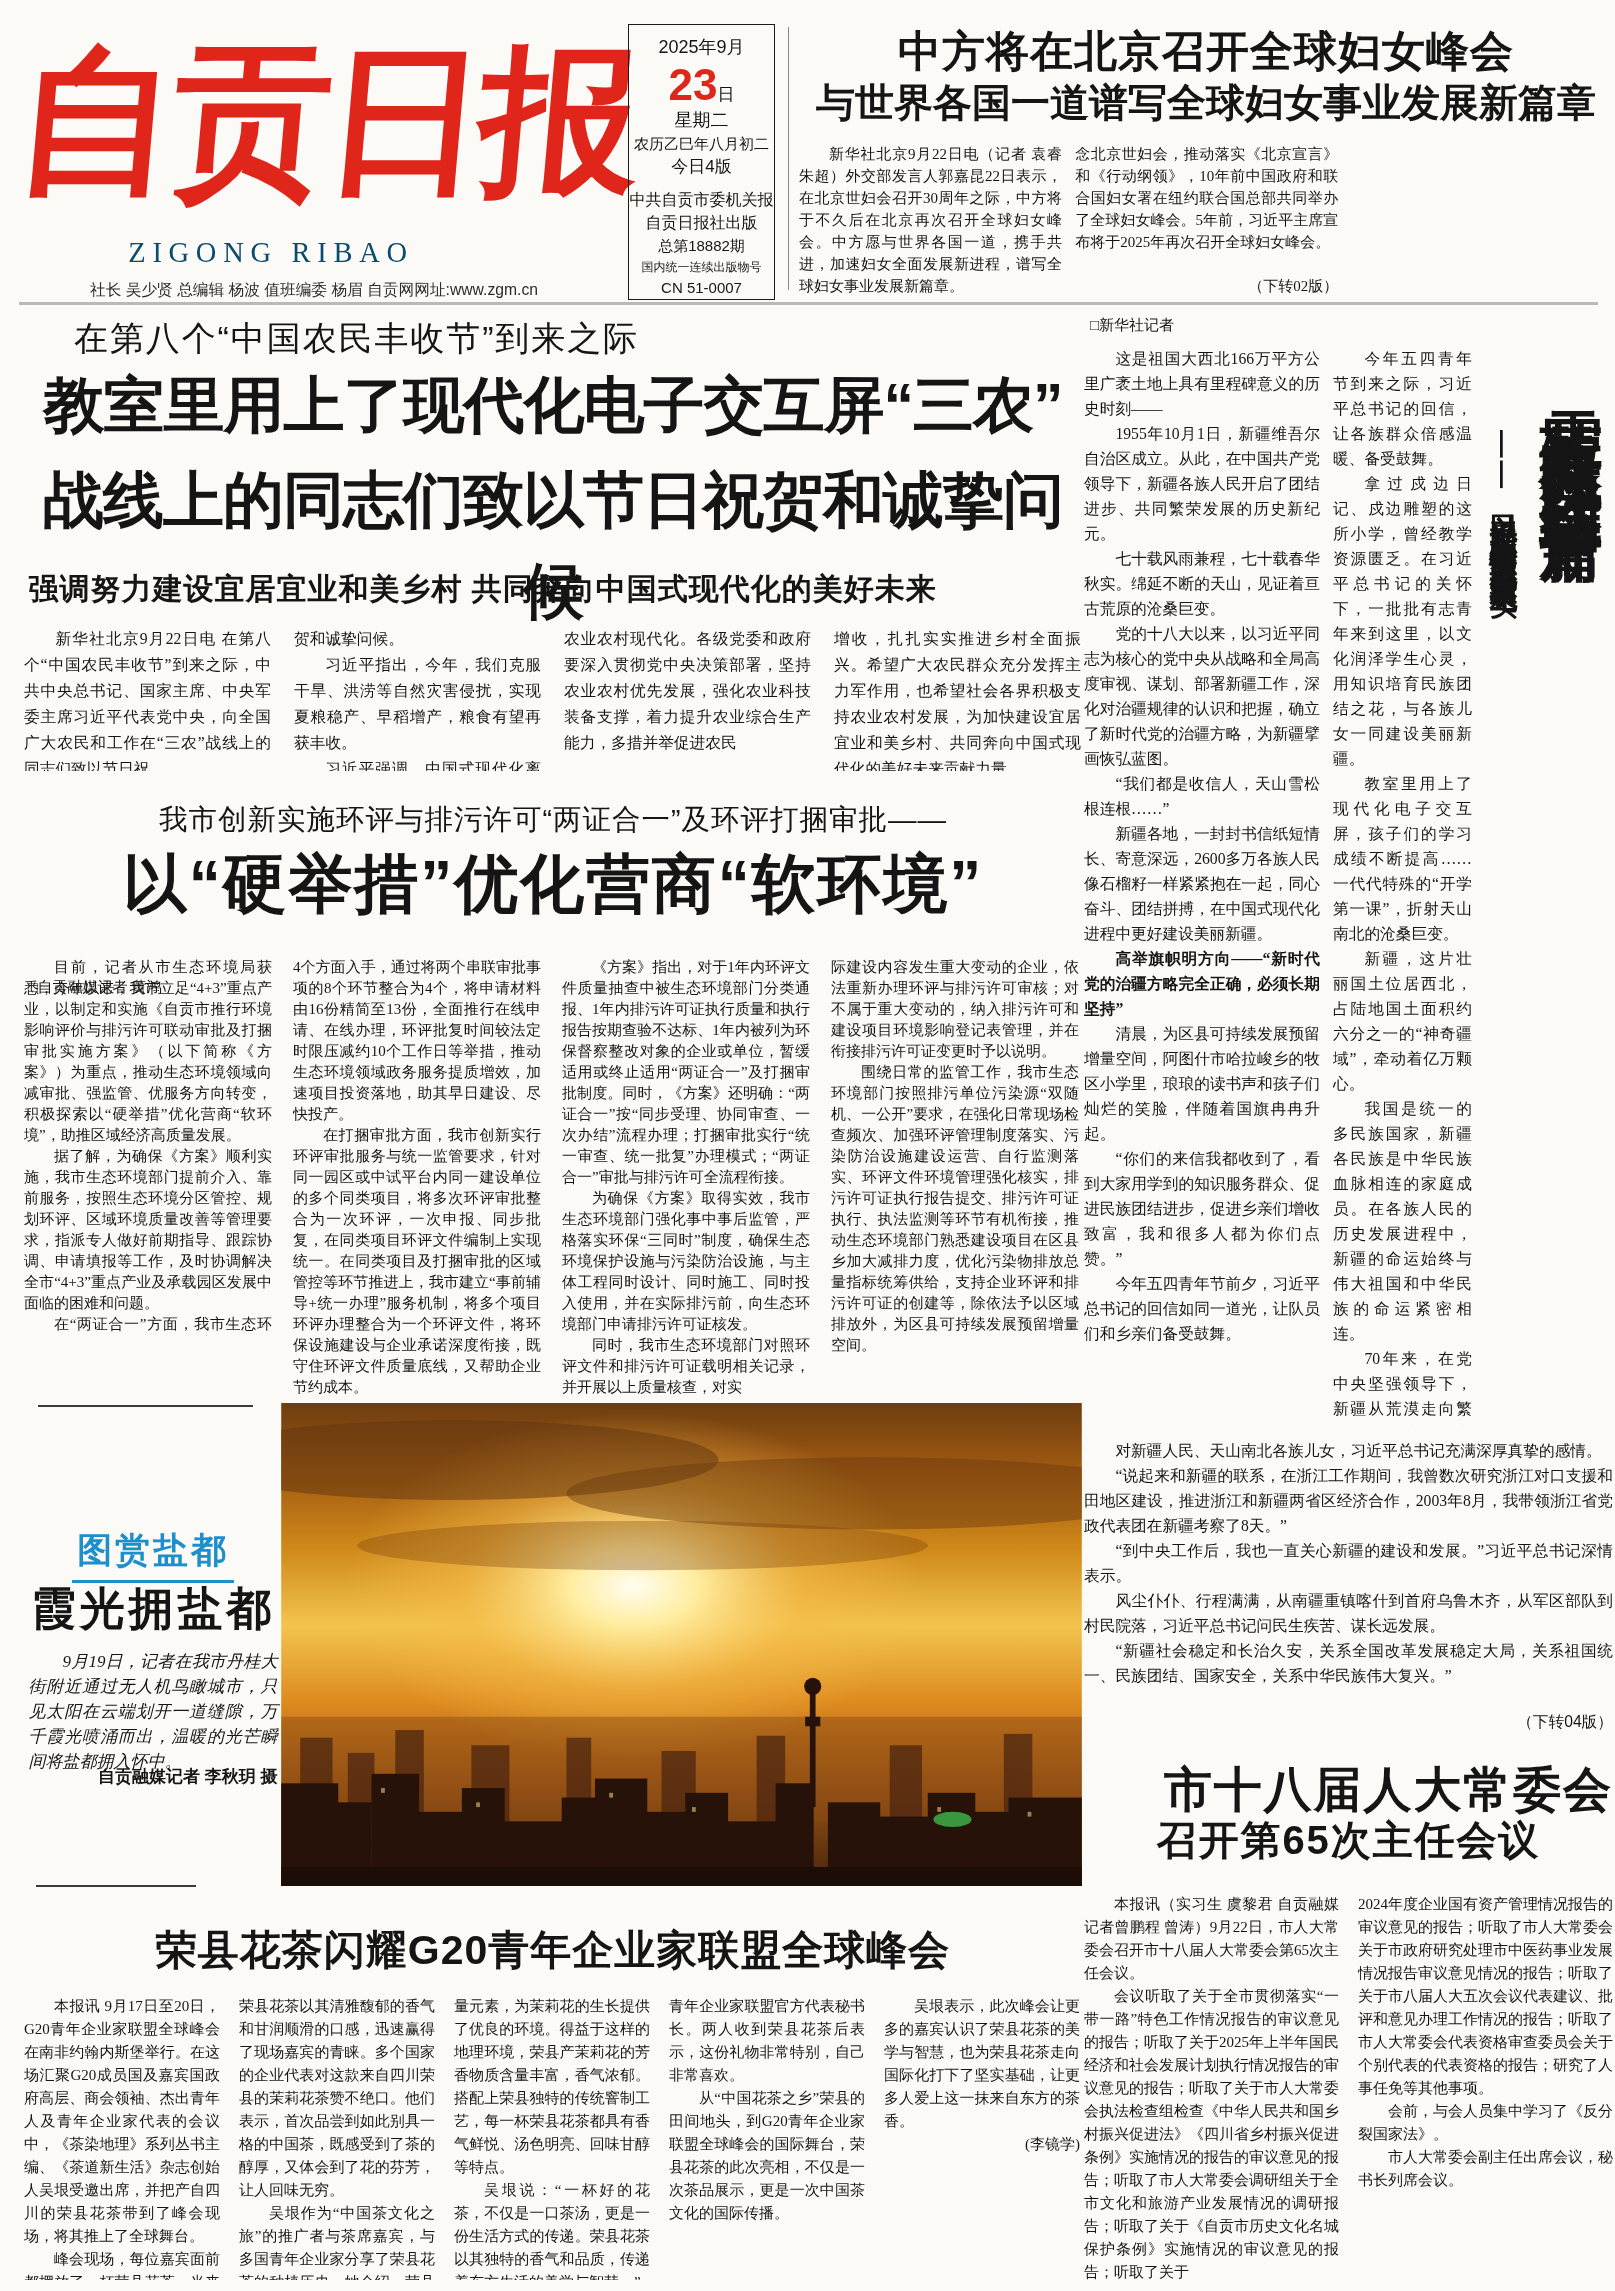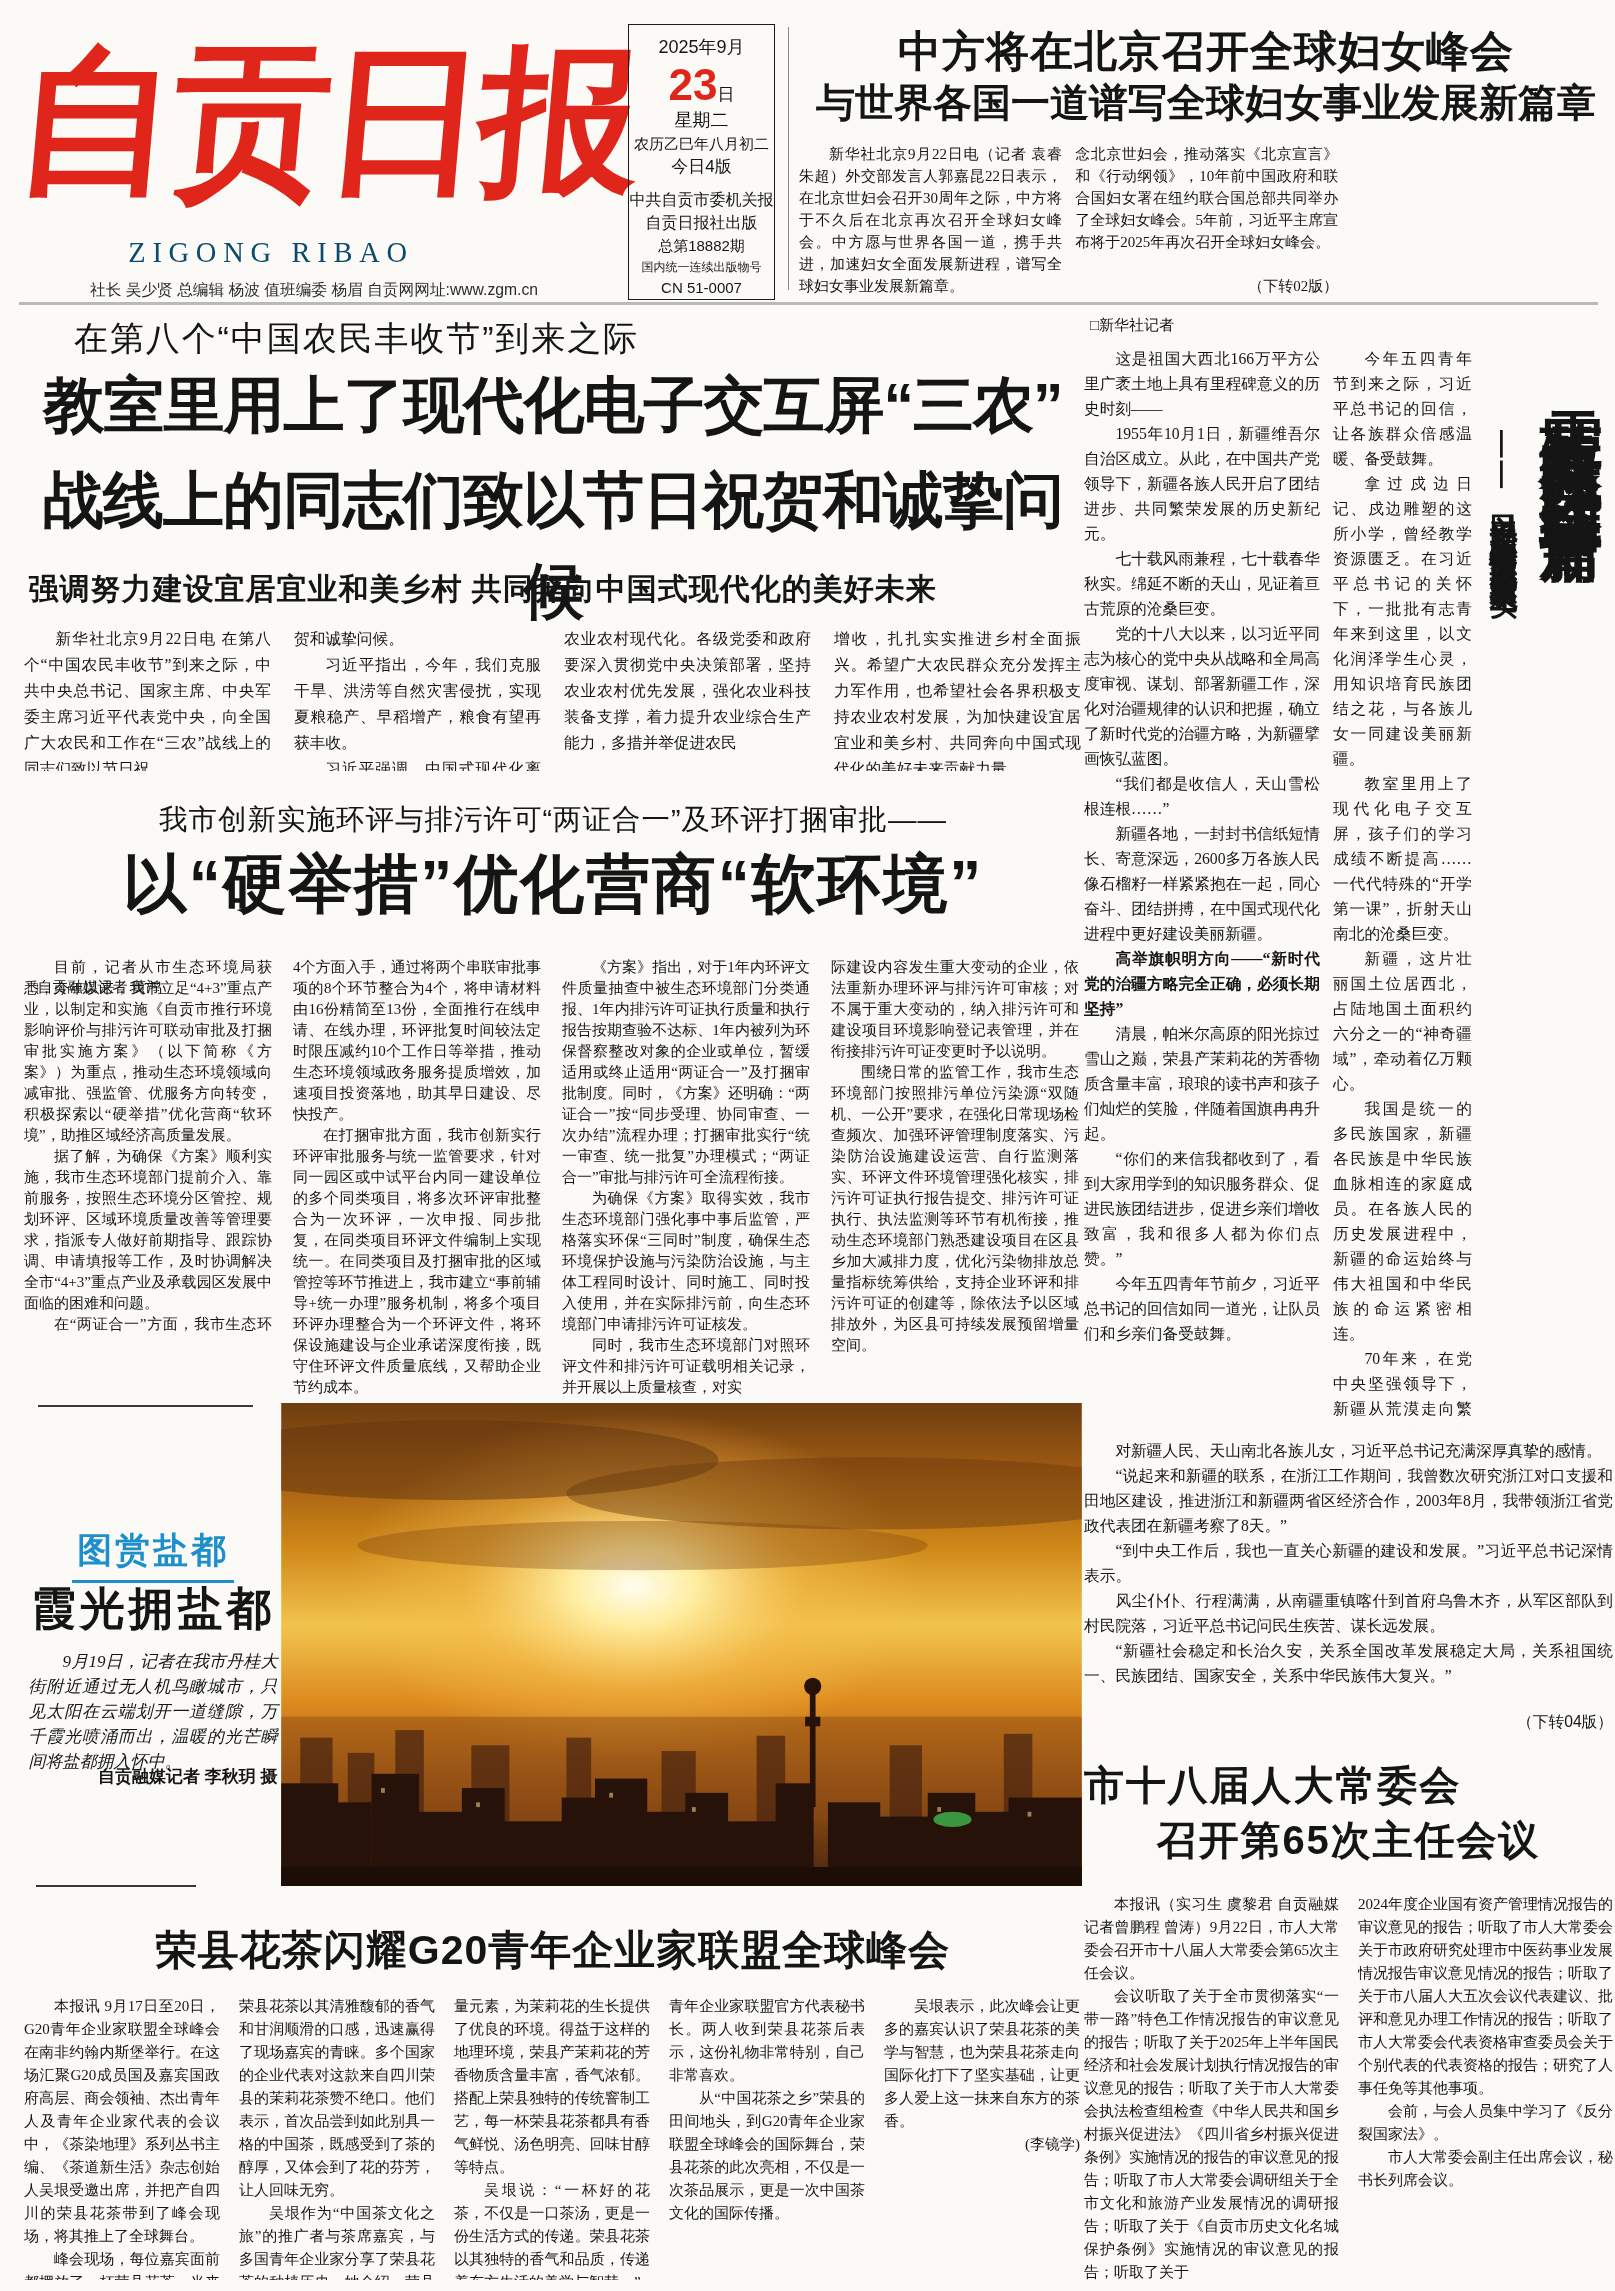--- a/index.html
+++ b/index.html
@@ -84,21 +84,21 @@
   #xj-col2{left:1333px;top:346px;width:139px;height:1080px;font-size:15.7px;line-height:25px;}
   [data-name="xj-col-1"] p:nth-child(7){font-weight:bold;}
   #vert-sub{left:1480px;top:430px;width:42px;height:913px;writing-mode:vertical-rl;
      font-size:27.6px;font-weight:600;letter-spacing:2.9px;}
   #vert-main{left:1524px;top:361px;width:91px;height:1075px;writing-mode:vertical-rl;
      font-size:63px;font-weight:900;letter-spacing:6.7px;}
   #xj-bottom{left:1084px;top:1438px;width:529px;height:274px;font-size:15.7px;line-height:25px;}
   #xj-jump{left:1470px;top:1712px;width:143px;font-size:15.7px;text-align:right;}
 
   
-  #rd-h1{left:1084px;top:1758px;width:529px;font-size:40px;font-weight:900;text-align:left;letter-spacing:1.9px;}
+  #rd-h1{left:1084px;top:1758px;width:529px;font-size:48px;font-weight:900;text-align:right;letter-spacing:1.9px;}
   #rd-h2{left:1084px;top:1813px;width:529px;font-size:40px;font-weight:900;text-align:center;letter-spacing:1.9px;}
   #rd-cols{left:1084px;top:1893px;width:529px;height:394px;display:flex;gap:19px;}
   #rd-cols > div{width:255px;height:394px;overflow:hidden;font-size:15px;line-height:23px;}
   [data-name="renda-col-2"] p:first-child{text-indent:0;}
 
   
   #tea-h{left:24px;top:1923px;width:1058px;font-size:41px;font-weight:900;text-align:center;letter-spacing:1px;}
   #tea-cols{left:24px;top:1995px;width:1058px;height:285px;display:flex;gap:19px;}
   #tea-cols > div{width:196px;height:285px;overflow:hidden;font-size:15px;line-height:23px;}
   [data-name="tea-col-2"] p:first-child,[data-name="tea-col-3"] p:first-child,
@@ -269,21 +269,21 @@
 
 <div class="abs" id="xj-byline" data-name="xinjiang-story-byline">□新华社记者</div>
 <div class="abs serif just clip" id="xj-col1" data-name="xj-col-1">
     <p>这是祖国大西北166万平方公里广袤土地上具有里程碑意义的历史时刻——</p>
     <p>1955年10月1日，新疆维吾尔自治区成立。从此，在中国共产党领导下，新疆各族人民开启了团结进步、共同繁荣发展的历史新纪元。</p>
     <p>七十载风雨兼程，七十载春华秋实。绵延不断的天山，见证着亘古荒原的沧桑巨变。</p>
     <p>党的十八大以来，以习近平同志为核心的党中央从战略和全局高度审视、谋划、部署新疆工作，深化对治疆规律的认识和把握，确立了新时代党的治疆方略，为新疆擘画恢弘蓝图。</p>
     <p>“我们都是收信人，天山雪松根连根……”</p>
     <p>新疆各地，一封封书信纸短情长、寄意深远，2600多万各族人民像石榴籽一样紧紧抱在一起，同心奋斗、团结拼搏，在中国式现代化进程中更好建设美丽新疆。</p>
     <p>高举旗帜明方向——“新时代党的治疆方略完全正确，必须长期坚持”</p>
-    <p>清晨，帕米尔高原的阳光掠过雪山之巅，荣县产茉莉花的芳香物质含量丰富，琅琅的读书声和孩子们灿烂的笑脸，伴随着国旗冉冉升起。</p>
+    <p>清晨，为区县可持续发展预留增量空间，阿图什市哈拉峻乡的牧区小学里，琅琅的读书声和孩子们灿烂的笑脸，伴随着国旗冉冉升起。</p>
     <p>“你们的来信我都收到了，看到大家用学到的知识服务群众、促进民族团结进步，促进乡亲们增收致富，我和很多人都为你们点赞。”</p>
     <p>今年五四青年节前夕，习近平总书记的回信如同一道光，让队员们和乡亲们备受鼓舞。</p>
   </div>
 <div class="abs serif just clip" id="xj-col2" data-name="xj-col-2">
     <p>今年五四青年节到来之际，习近平总书记的回信，让各族群众倍感温暖、备受鼓舞。</p>
     <p>拿过戍边日记、戍边雕塑的这所小学，曾经教学资源匮乏。在习近平总书记的关怀下，一批批有志青年来到这里，以文化润泽学生心灵，用知识培育民族团结之花，与各族儿女一同建设美丽新疆。</p>
     <p>教室里用上了现代化电子交互屏，孩子们的学习成绩不断提高……一代代特殊的“开学第一课”，折射天山南北的沧桑巨变。</p>
     <p>新疆，这片壮丽国土位居西北，占陆地国土面积约六分之一的“神奇疆域”，牵动着亿万颗心。</p>
     <p>我国是统一的多民族国家，新疆各民族是中华民族血脉相连的家庭成员。在各族人民的历史发展进程中，新疆的命运始终与伟大祖国和中华民族的命运紧密相连。</p>
     <p>70年来，在党中央坚强领导下，新疆从荒漠走向繁华，从贫瘠走向富足，从落后走向进步，谱写了一曲曲动人心弦的奋斗之歌。</p>

